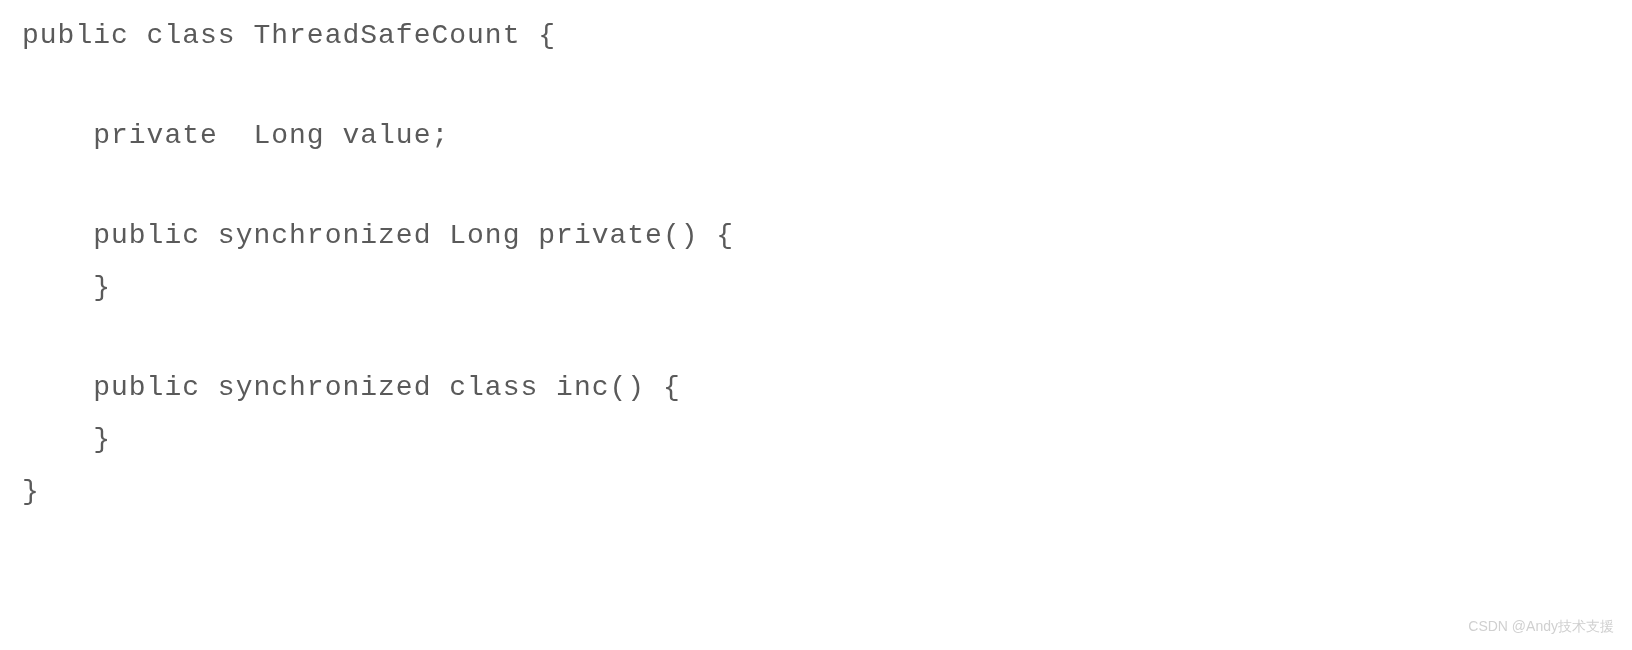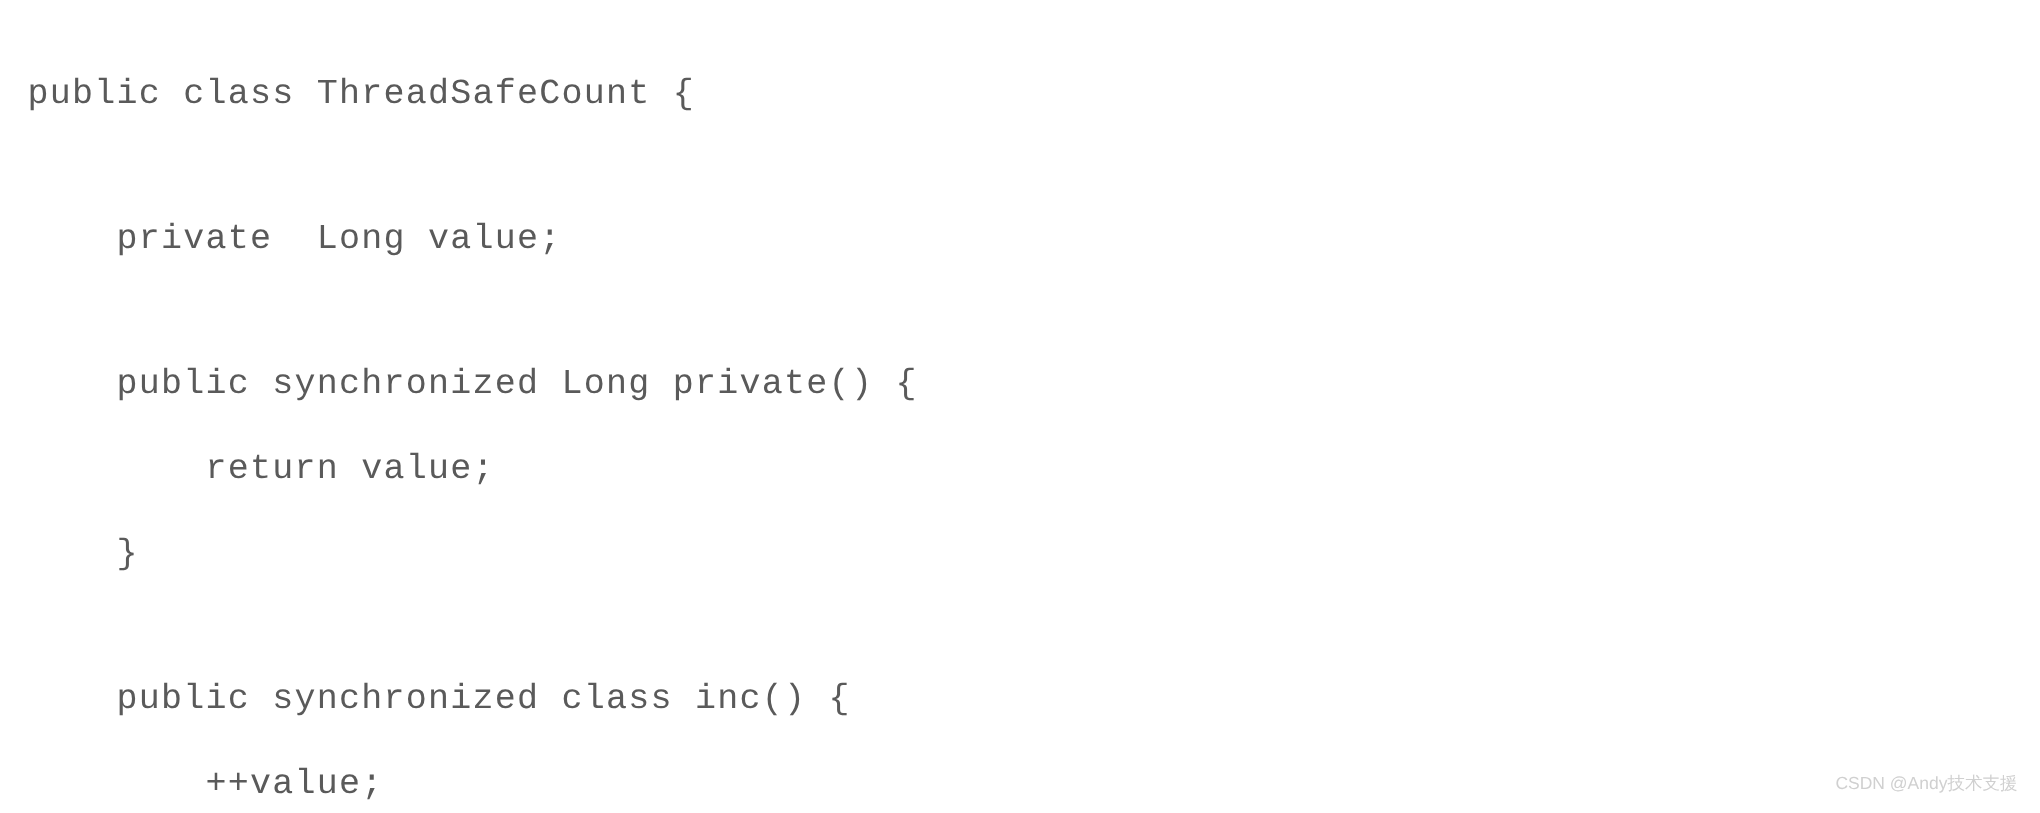--- a/index.html
+++ b/index.html
@@ -16,21 +16,20 @@
       color: #5a5a5a;
       position: relative;
       padding-top: 22px;
       padding-left: 22px;
       letter-spacing: 1px;
     }
     .line {
       white-space: pre;
       line-height: 1.0;
       margin-bottom: 24px;
-      margin-top: 40px;
     }
     .blank {
       height: 24px;
       margin-bottom: 24px;
     }
     .watermark {
       position: absolute;
       right: 18px;
       bottom: 14px;
       font-family: Arial, "Microsoft YaHei", sans-serif;
@@ -41,22 +40,20 @@
   </style>
 </head>
 <body>
 
 <div class="code-block">
   <div class="line">public class ThreadSafeCount {</div>
   <div class="blank"></div>
   <div class="line">    private  Long value;</div>
   <div class="blank"></div>
   <div class="line">    public synchronized Long private() {</div>
-  <div class="line">        return value;</div>
   <div class="line">    }</div>
   <div class="blank"></div>
   <div class="line">    public synchronized class inc() {</div>
-  <div class="line">        ++value;</div>
   <div class="line">    }</div>
   <div class="line">}</div>
 </div>
 
 <div class="watermark">CSDN @Andy技术支援</div>
 
 </body></html>

